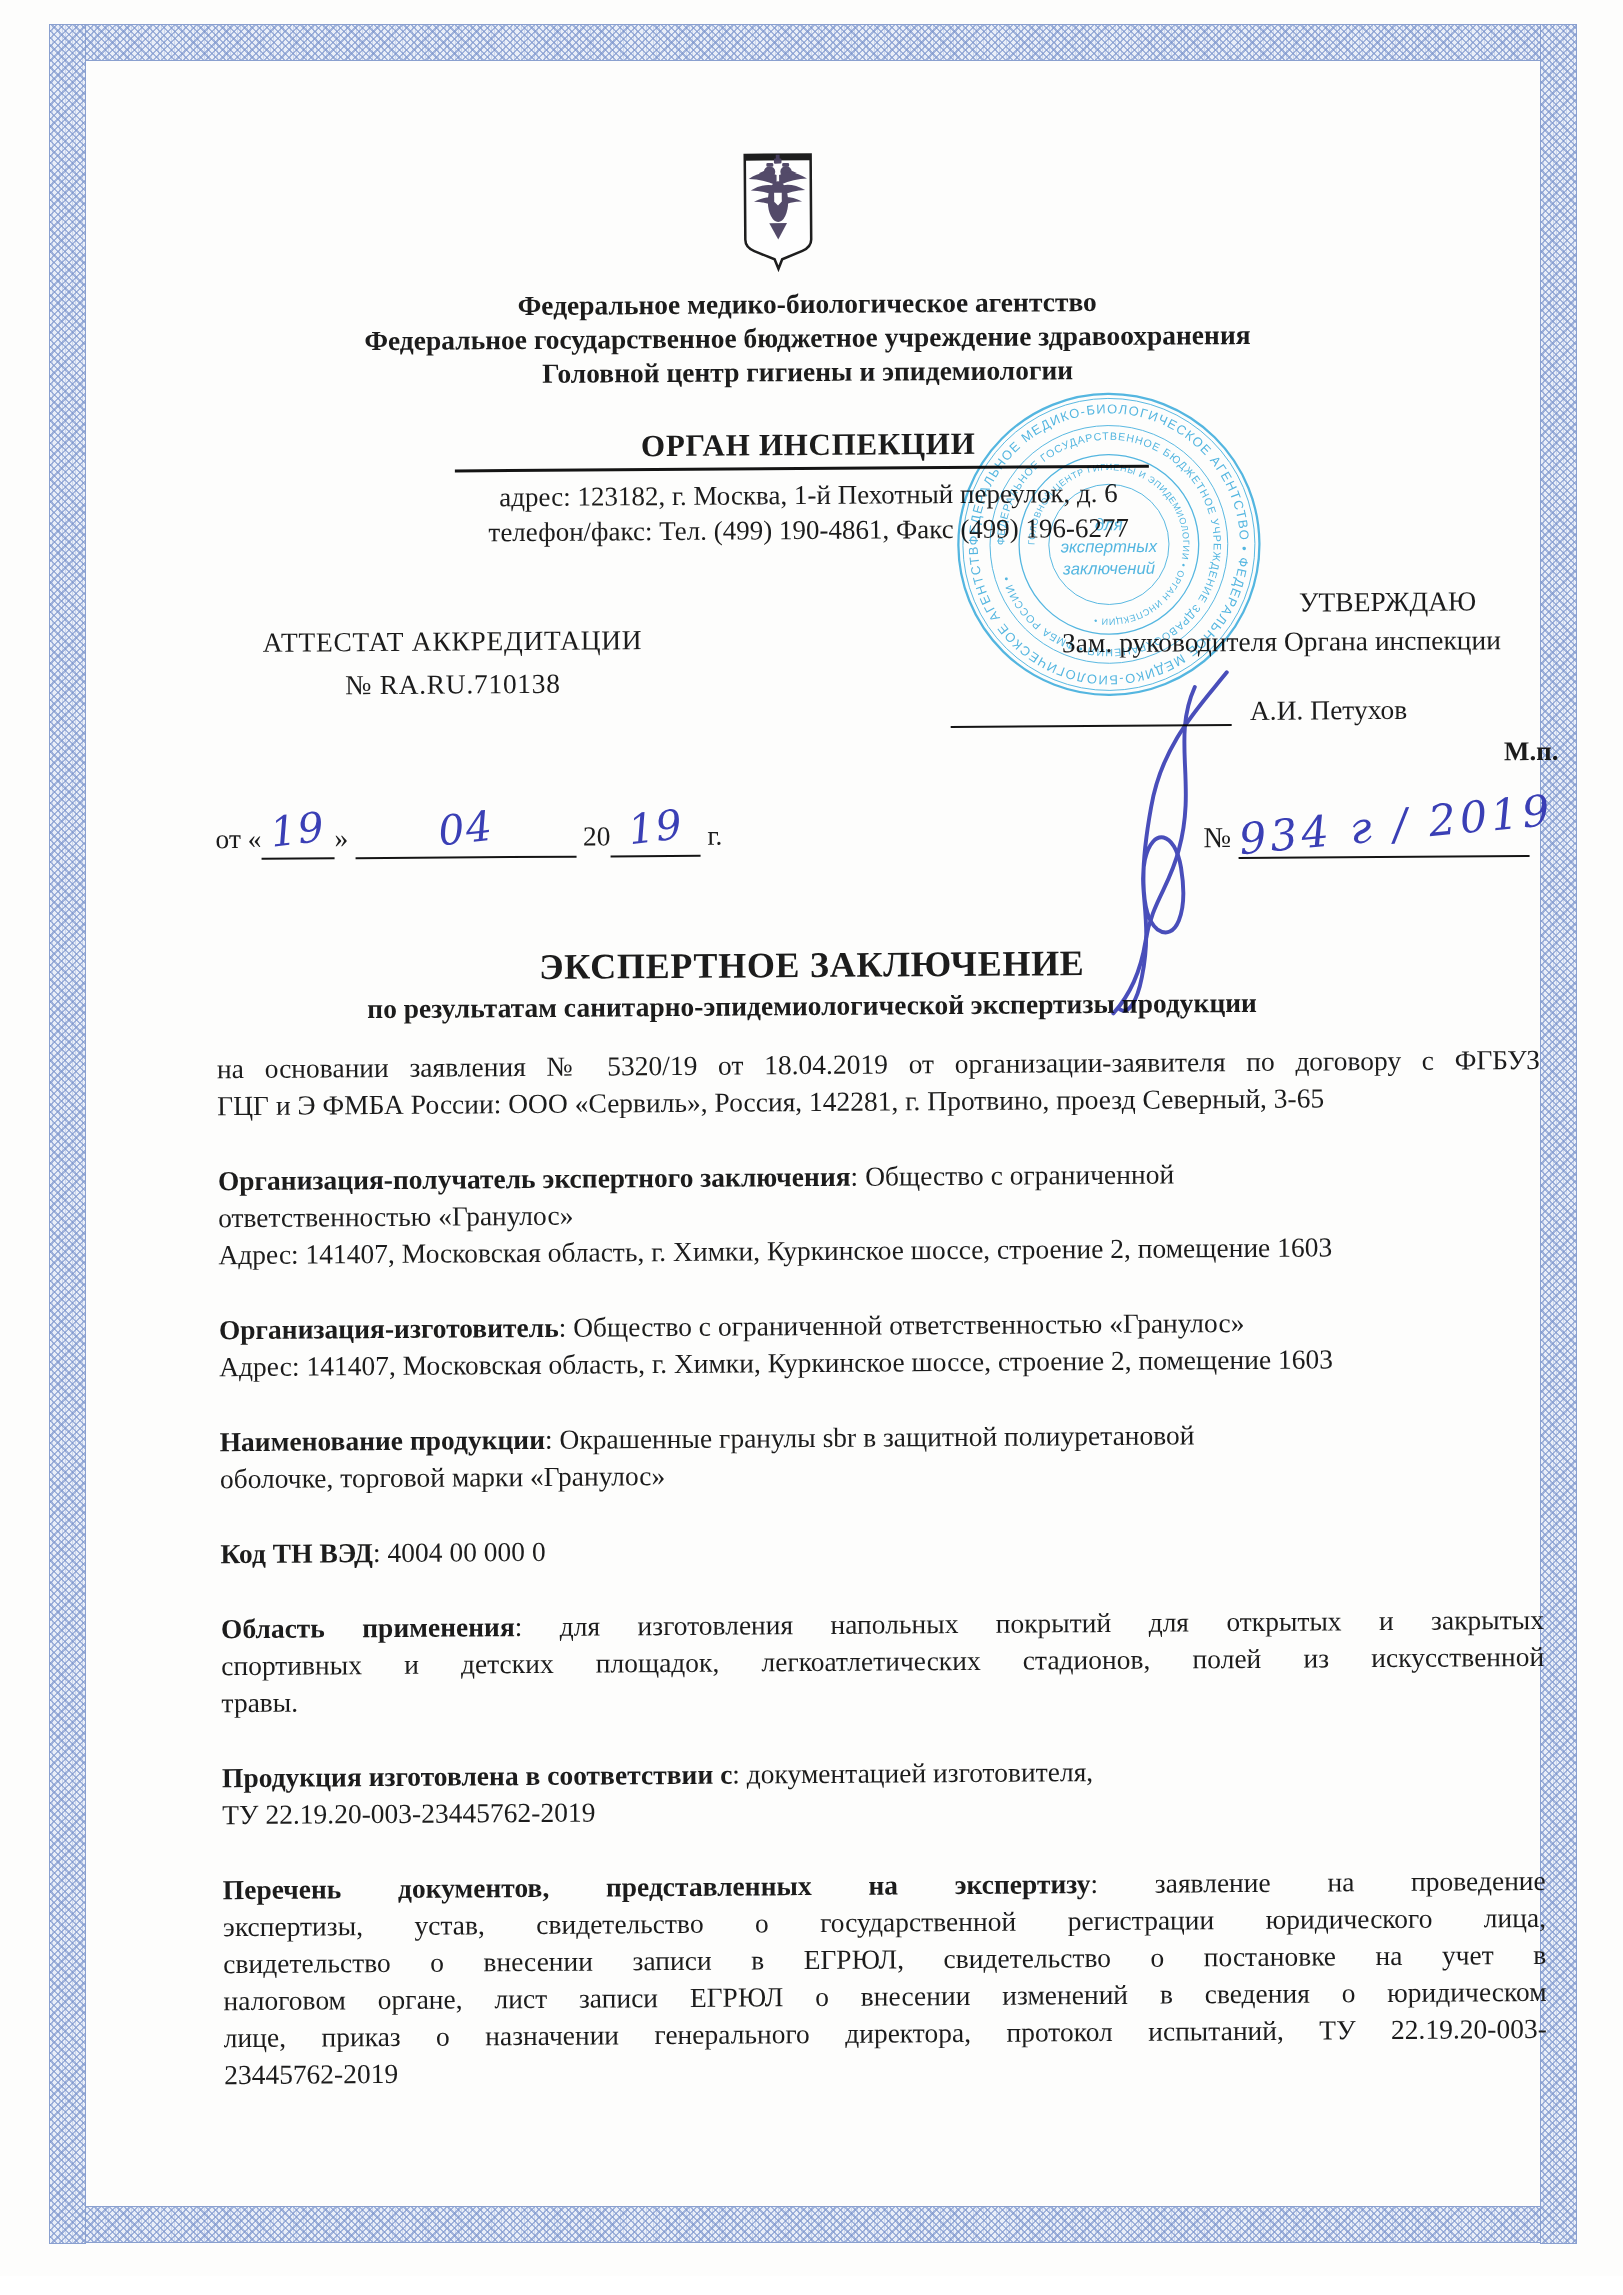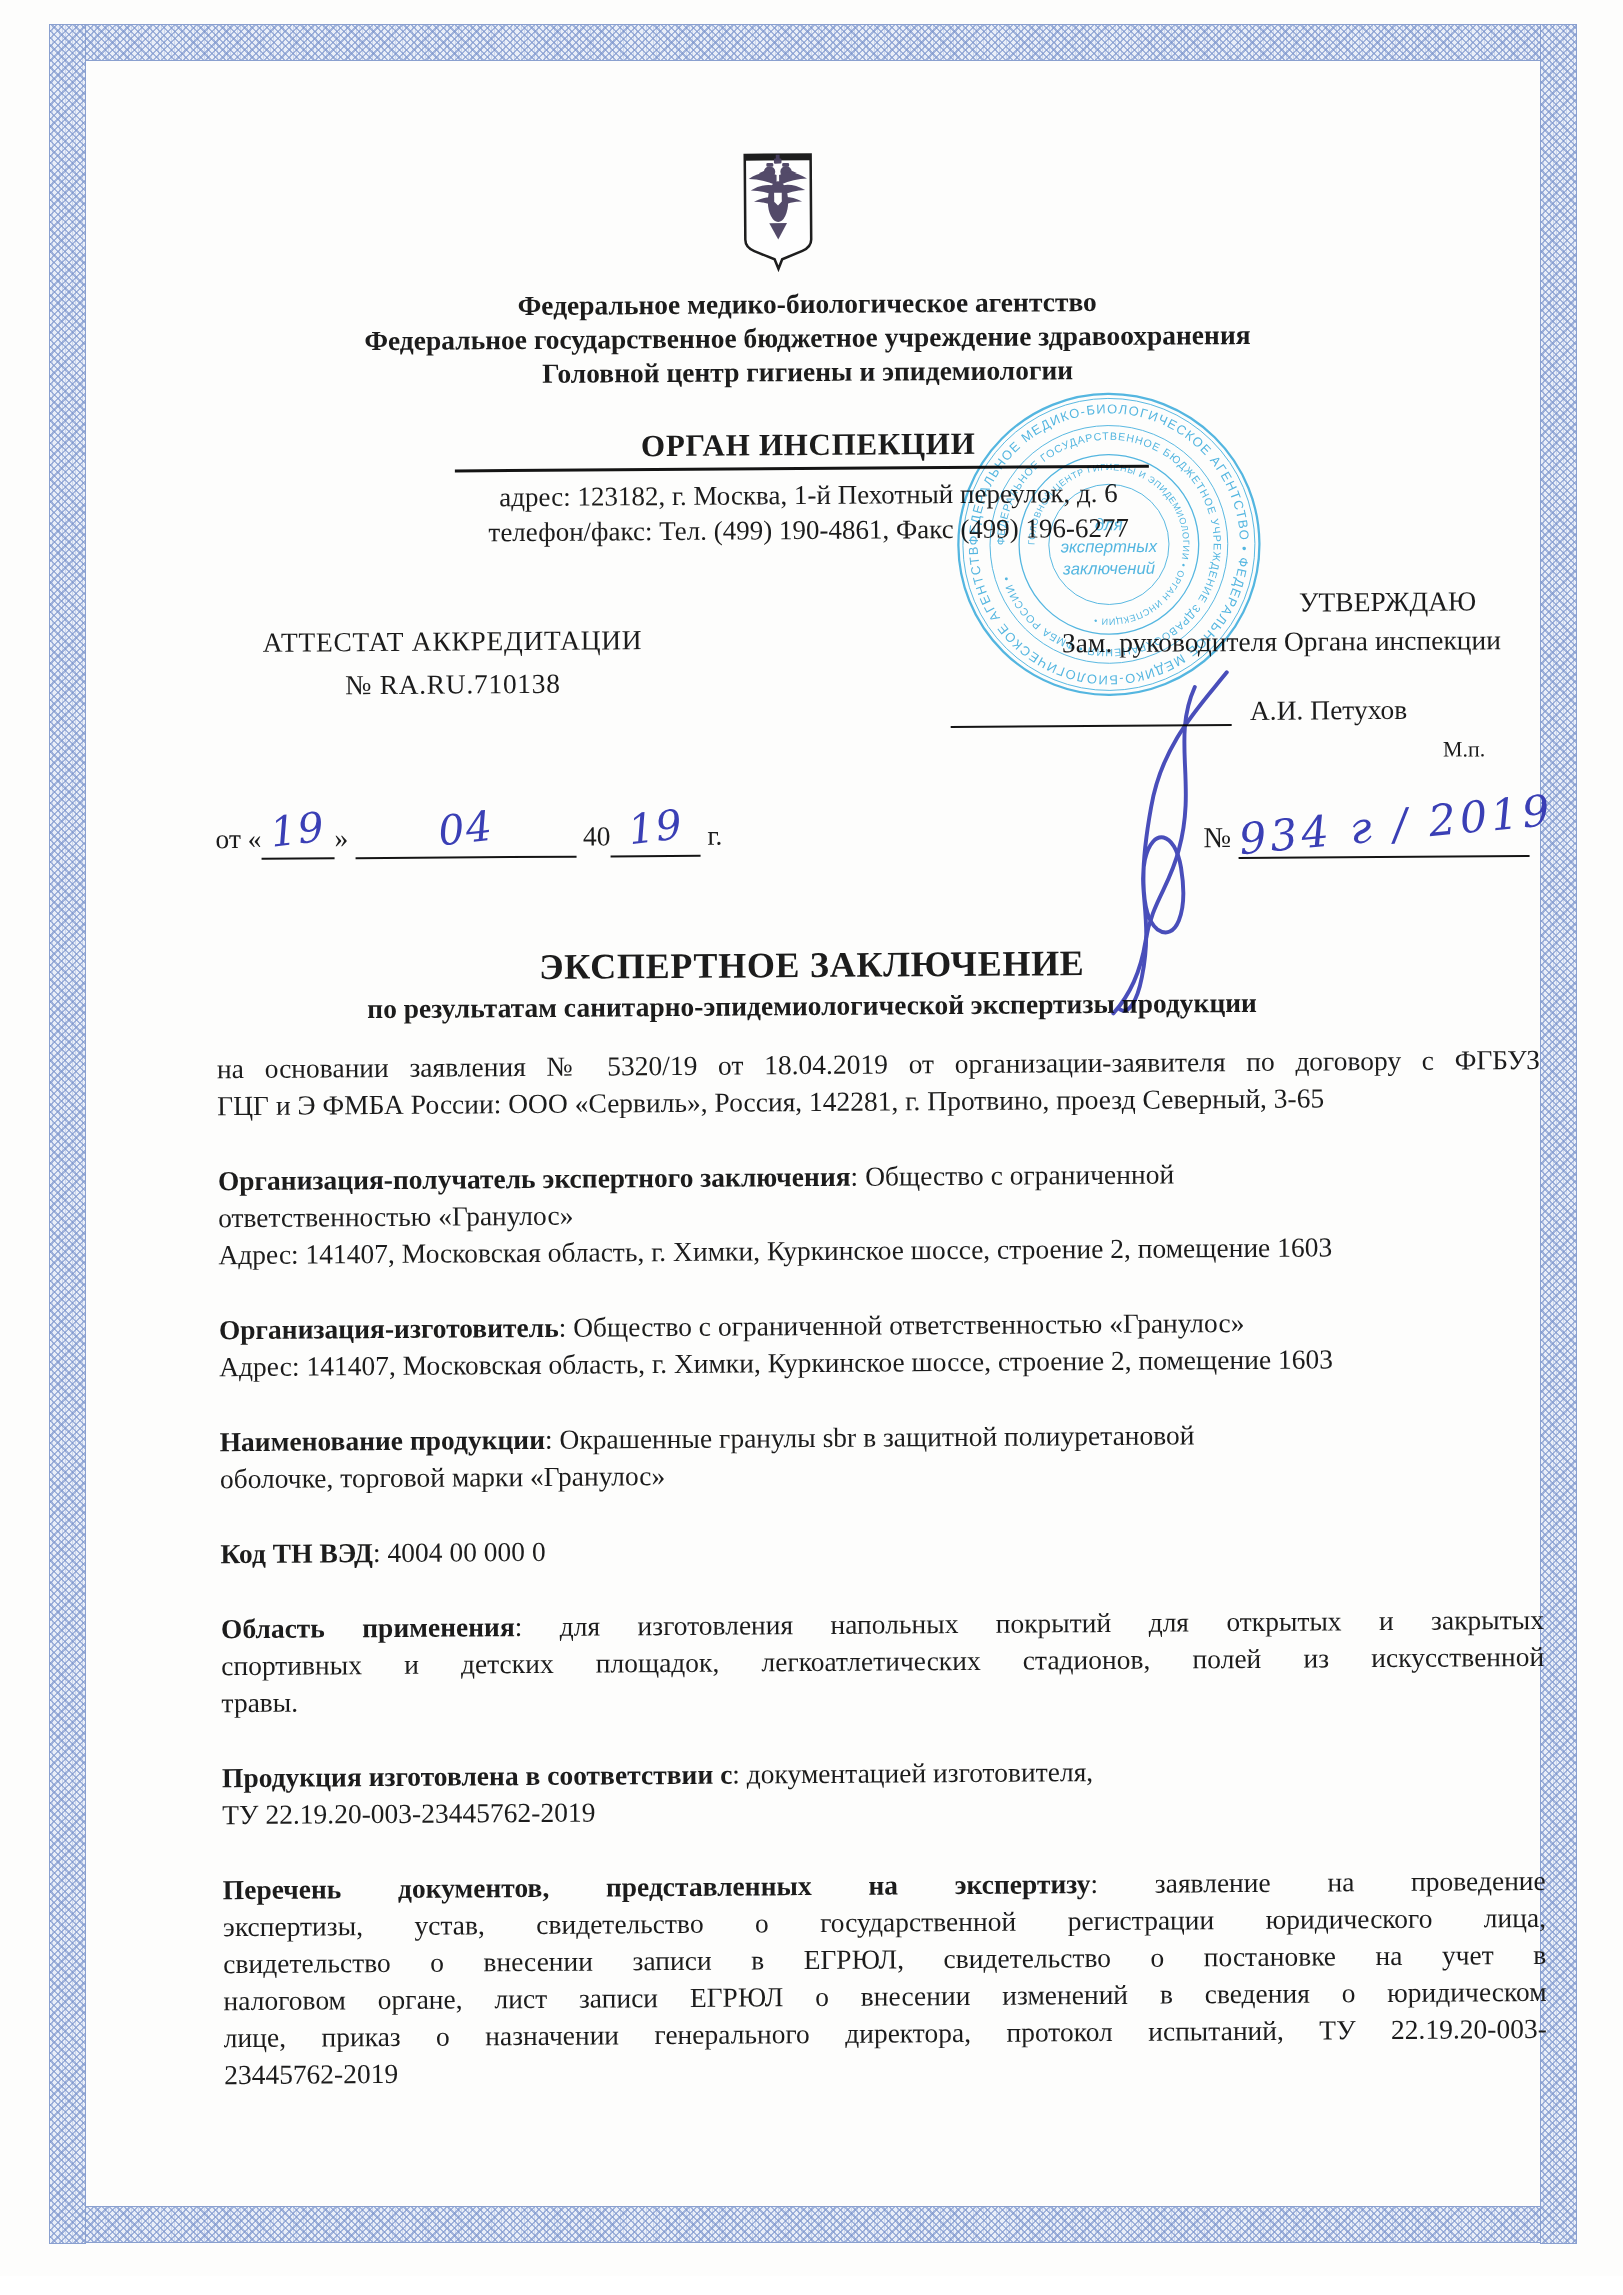--- a/index.html
+++ b/index.html
@@ -34,21 +34,21 @@
 
   
   .accred{position:absolute;left:196px;top:617px;width:517px;text-align:center;
           font-size:27.5px;line-height:43px;letter-spacing:0.7px;}
   .approval{position:absolute;left:952px;top:589px;width:556px;font-size:27.5px;}
   .approve-label{text-align:right;padding-right:29.5px;line-height:34px;}
   .approve-pos{text-align:right;padding-right:5.2px;line-height:34px;margin-top:5.2px;}
   .sig-row{display:flex;align-items:flex-end;margin-top:37px;}
   .sig-line{display:inline-block;width:281px;height:27.5px;border-bottom:2.6px solid #141414;}
   .sig-name{margin-left:18.3px;line-height:30px;}
-  .seal-mark{position:absolute;left:1444px;top:741px;font-size:22px;}
+  .seal-mark{position:absolute;left:1505px;top:741px;font-size:27px;font-weight:bold;}
 
   
   .date-line{position:absolute;left:216px;top:806px;font-size:27.5px;white-space:nowrap;}
   .num-line{position:absolute;left:1204px;top:810px;font-size:29px;white-space:nowrap;}
   .u{display:inline-block;border-bottom:2.6px solid #141414;text-align:center;vertical-align:baseline;}
   .u-day{width:73px;}
   .u-month{width:221px;}
   .u-year{width:90px;}
   .u-num{width:291px;}
   .ink{font-style:italic;color:#3a3fb5;font-family:"DejaVu Serif",serif;letter-spacing:1.3px;}
@@ -136,21 +136,21 @@
       <div class="sig-row">
         <span class="sig-line"></span>
         <span class="sig-name">А.И. Петухов</span>
       </div>
     </div>
     <div class="seal-mark">М.п.</div>
 
     <div class="date-line">
       <span>от «</span><span class="u u-day"><span class="ink ink-sm">19</span></span><span>»</span>
       <span class="u u-month"><span class="ink ink-sm">04</span></span>
-      <span>40</span><span class="u u-year"><span class="ink ink-sm">19</span></span>
+      <span>20</span><span class="u u-year"><span class="ink ink-sm">19</span></span>
       <span>г.</span>
     </div>
 
     <div class="num-line">
       <span>№</span>
       <span class="u u-num"><span class="ink ink-lg">934 г / 2019</span></span>
     </div>
 
     <div class="doc-title">ЭКСПЕРТНОЕ ЗАКЛЮЧЕНИЕ</div>
     <div class="doc-subtitle">по результатам санитарно-эпидемиологической экспертизы продукции</div>

